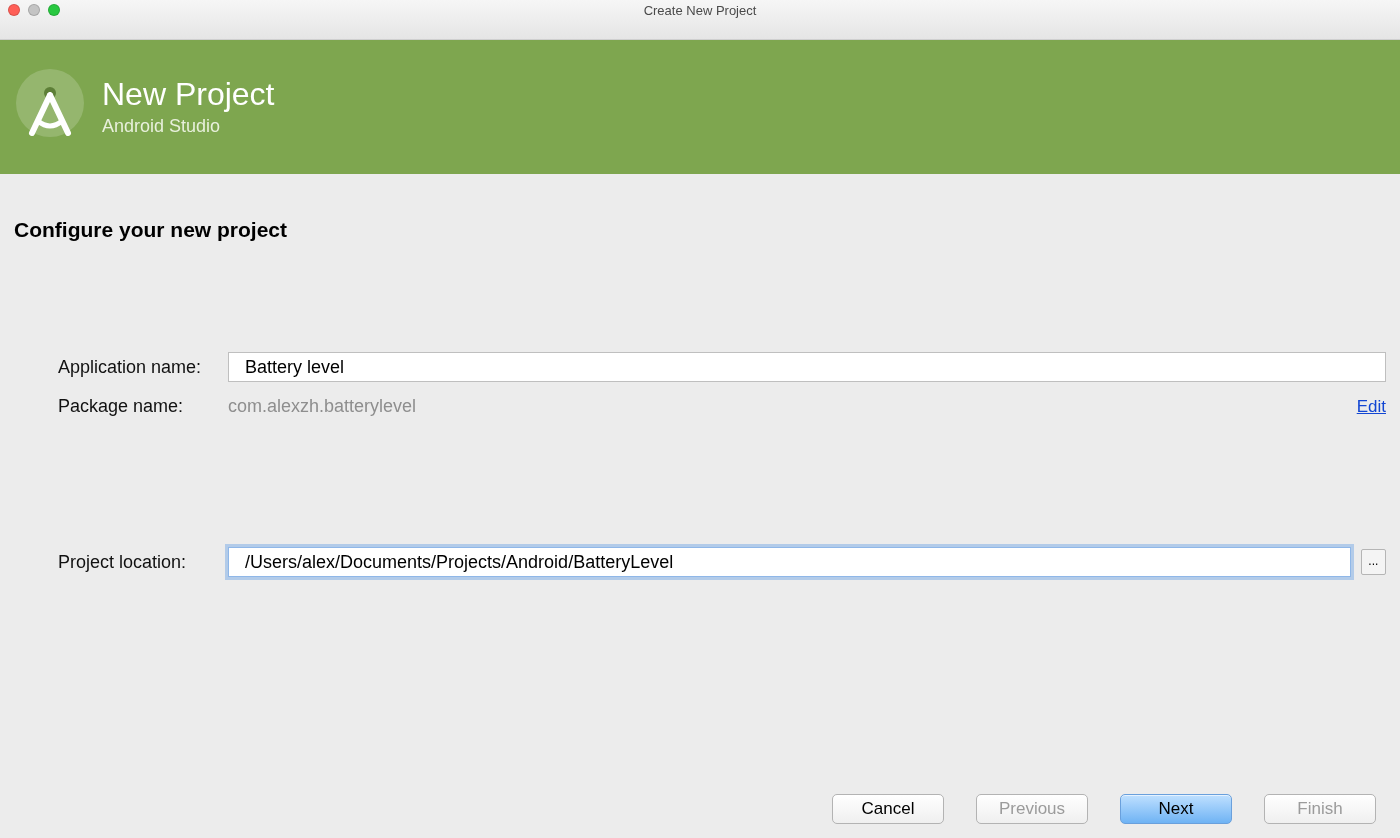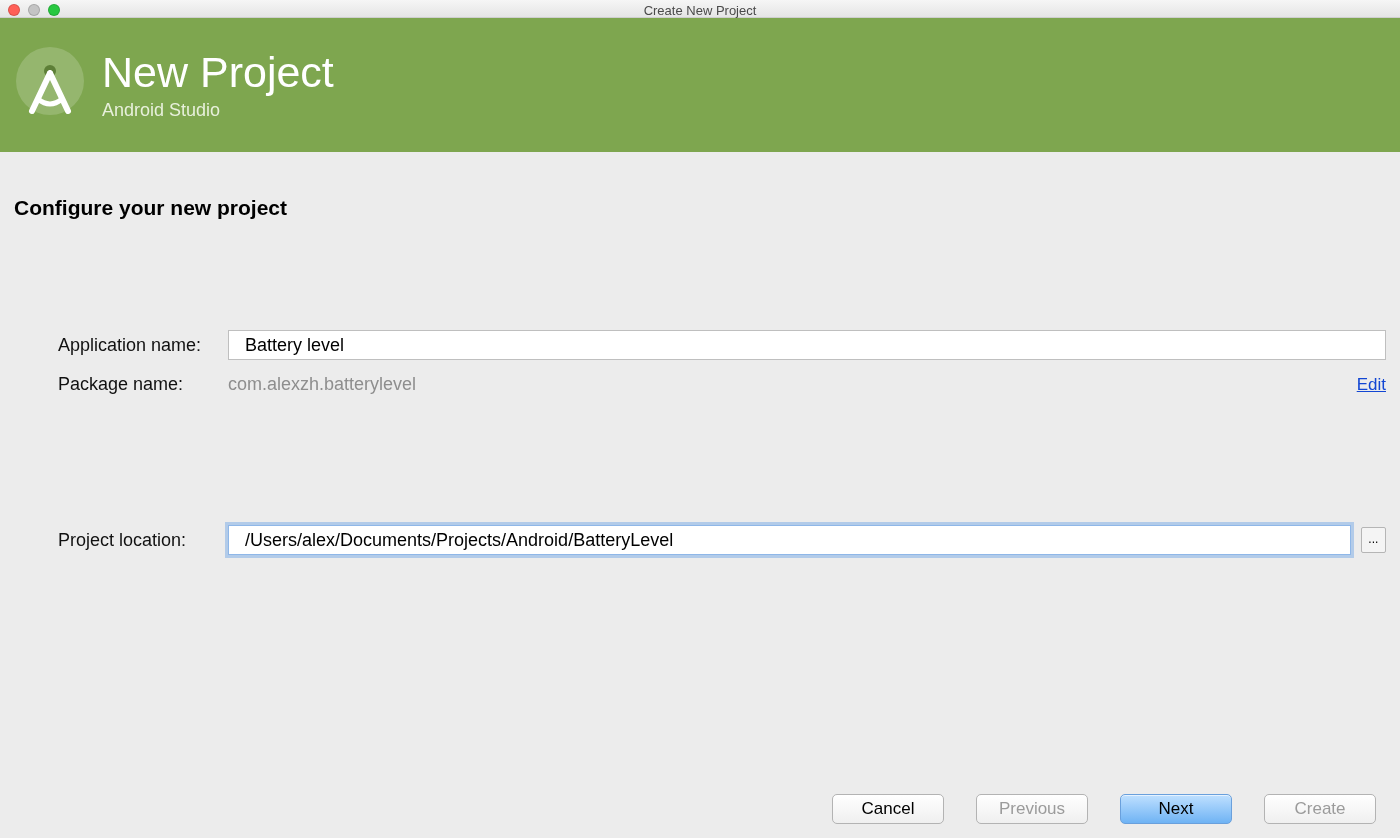--- a/index.html
+++ b/index.html
@@ -1,27 +1,27 @@
 <!DOCTYPE html>
 <html><head>
 <meta charset="utf-8">
 <style>
   * { box-sizing: border-box; }
   html, body { margin:0; padding:0; width:1400px; height:838px; font-family: "Lucida Grande","Segoe UI",Arial,sans-serif; background:#ececec; color:#000; }
-  .titlebar { height:18px; background:linear-gradient(#f6f6f6,#e5e5e5); border-bottom:1px solid #cfcfcf; position:relative; }
+  .titlebar { height:40px; background:linear-gradient(#f6f6f6,#e5e5e5); border-bottom:1px solid #cfcfcf; position:relative; }
   .traffic { position:absolute; left:8px; top:4px; display:flex; gap:8px; }
   .tl { width:12px; height:12px; border-radius:50%; border:0.5px solid rgba(0,0,0,.15); }
   .tl.red{background:#ff5f57;} .tl.yel{background:#c4c4c4;} .tl.grn{background:#28c840;}
   .titlebar .wt { text-align:center; font-size:13px; color:#4a4a4a; line-height:22px; }
 
   .header { height:134px; background:#7ea64f; display:flex; align-items:center; padding-left:16px; gap:18px; }
   .logo { width:68px; height:76px; position:relative; }
   .logo .circle{ position:absolute; inset:0; background:rgba(255,255,255,.18); border-radius:50%; top:0; left:0; width:68px; height:68px;}
   .logo svg{ position:absolute; left:4px; top:12px; }
-  .header .h1 { color:#fff; font-size:43px; font-weight:500; line-height:1.1;}
+  .header .h1 { color:#fff; font-size:32px; font-weight:500; line-height:1.1;}
   .header .h2 { color:#e8f0dc; font-size:18px; margin-top:4px;}
 
   .body { padding:0 14px; }
   .section-title { font-size:21px; font-weight:700; margin:44px 0 0 0; }
 
   .form { margin-top:110px;margin-left:44px; }
   .row { display:flex; align-items:center; margin-bottom:14px; }
   .row.big-gap { margin-top:130px; }
   .label { width:170px; font-size:18px; color:#111; }
   .field { flex:1; }
@@ -111,14 +111,14 @@
       </div>
     </div>
 
   </div>
 </div>
 
 <div class="footer">
   <div class="btn">Cancel</div>
   <div class="btn disabled">Previous</div>
   <div class="btn primary">Next</div>
-  <div class="btn disabled">Create</div>
+  <div class="btn disabled">Finish</div>
 </div>
 
 </body></html>

